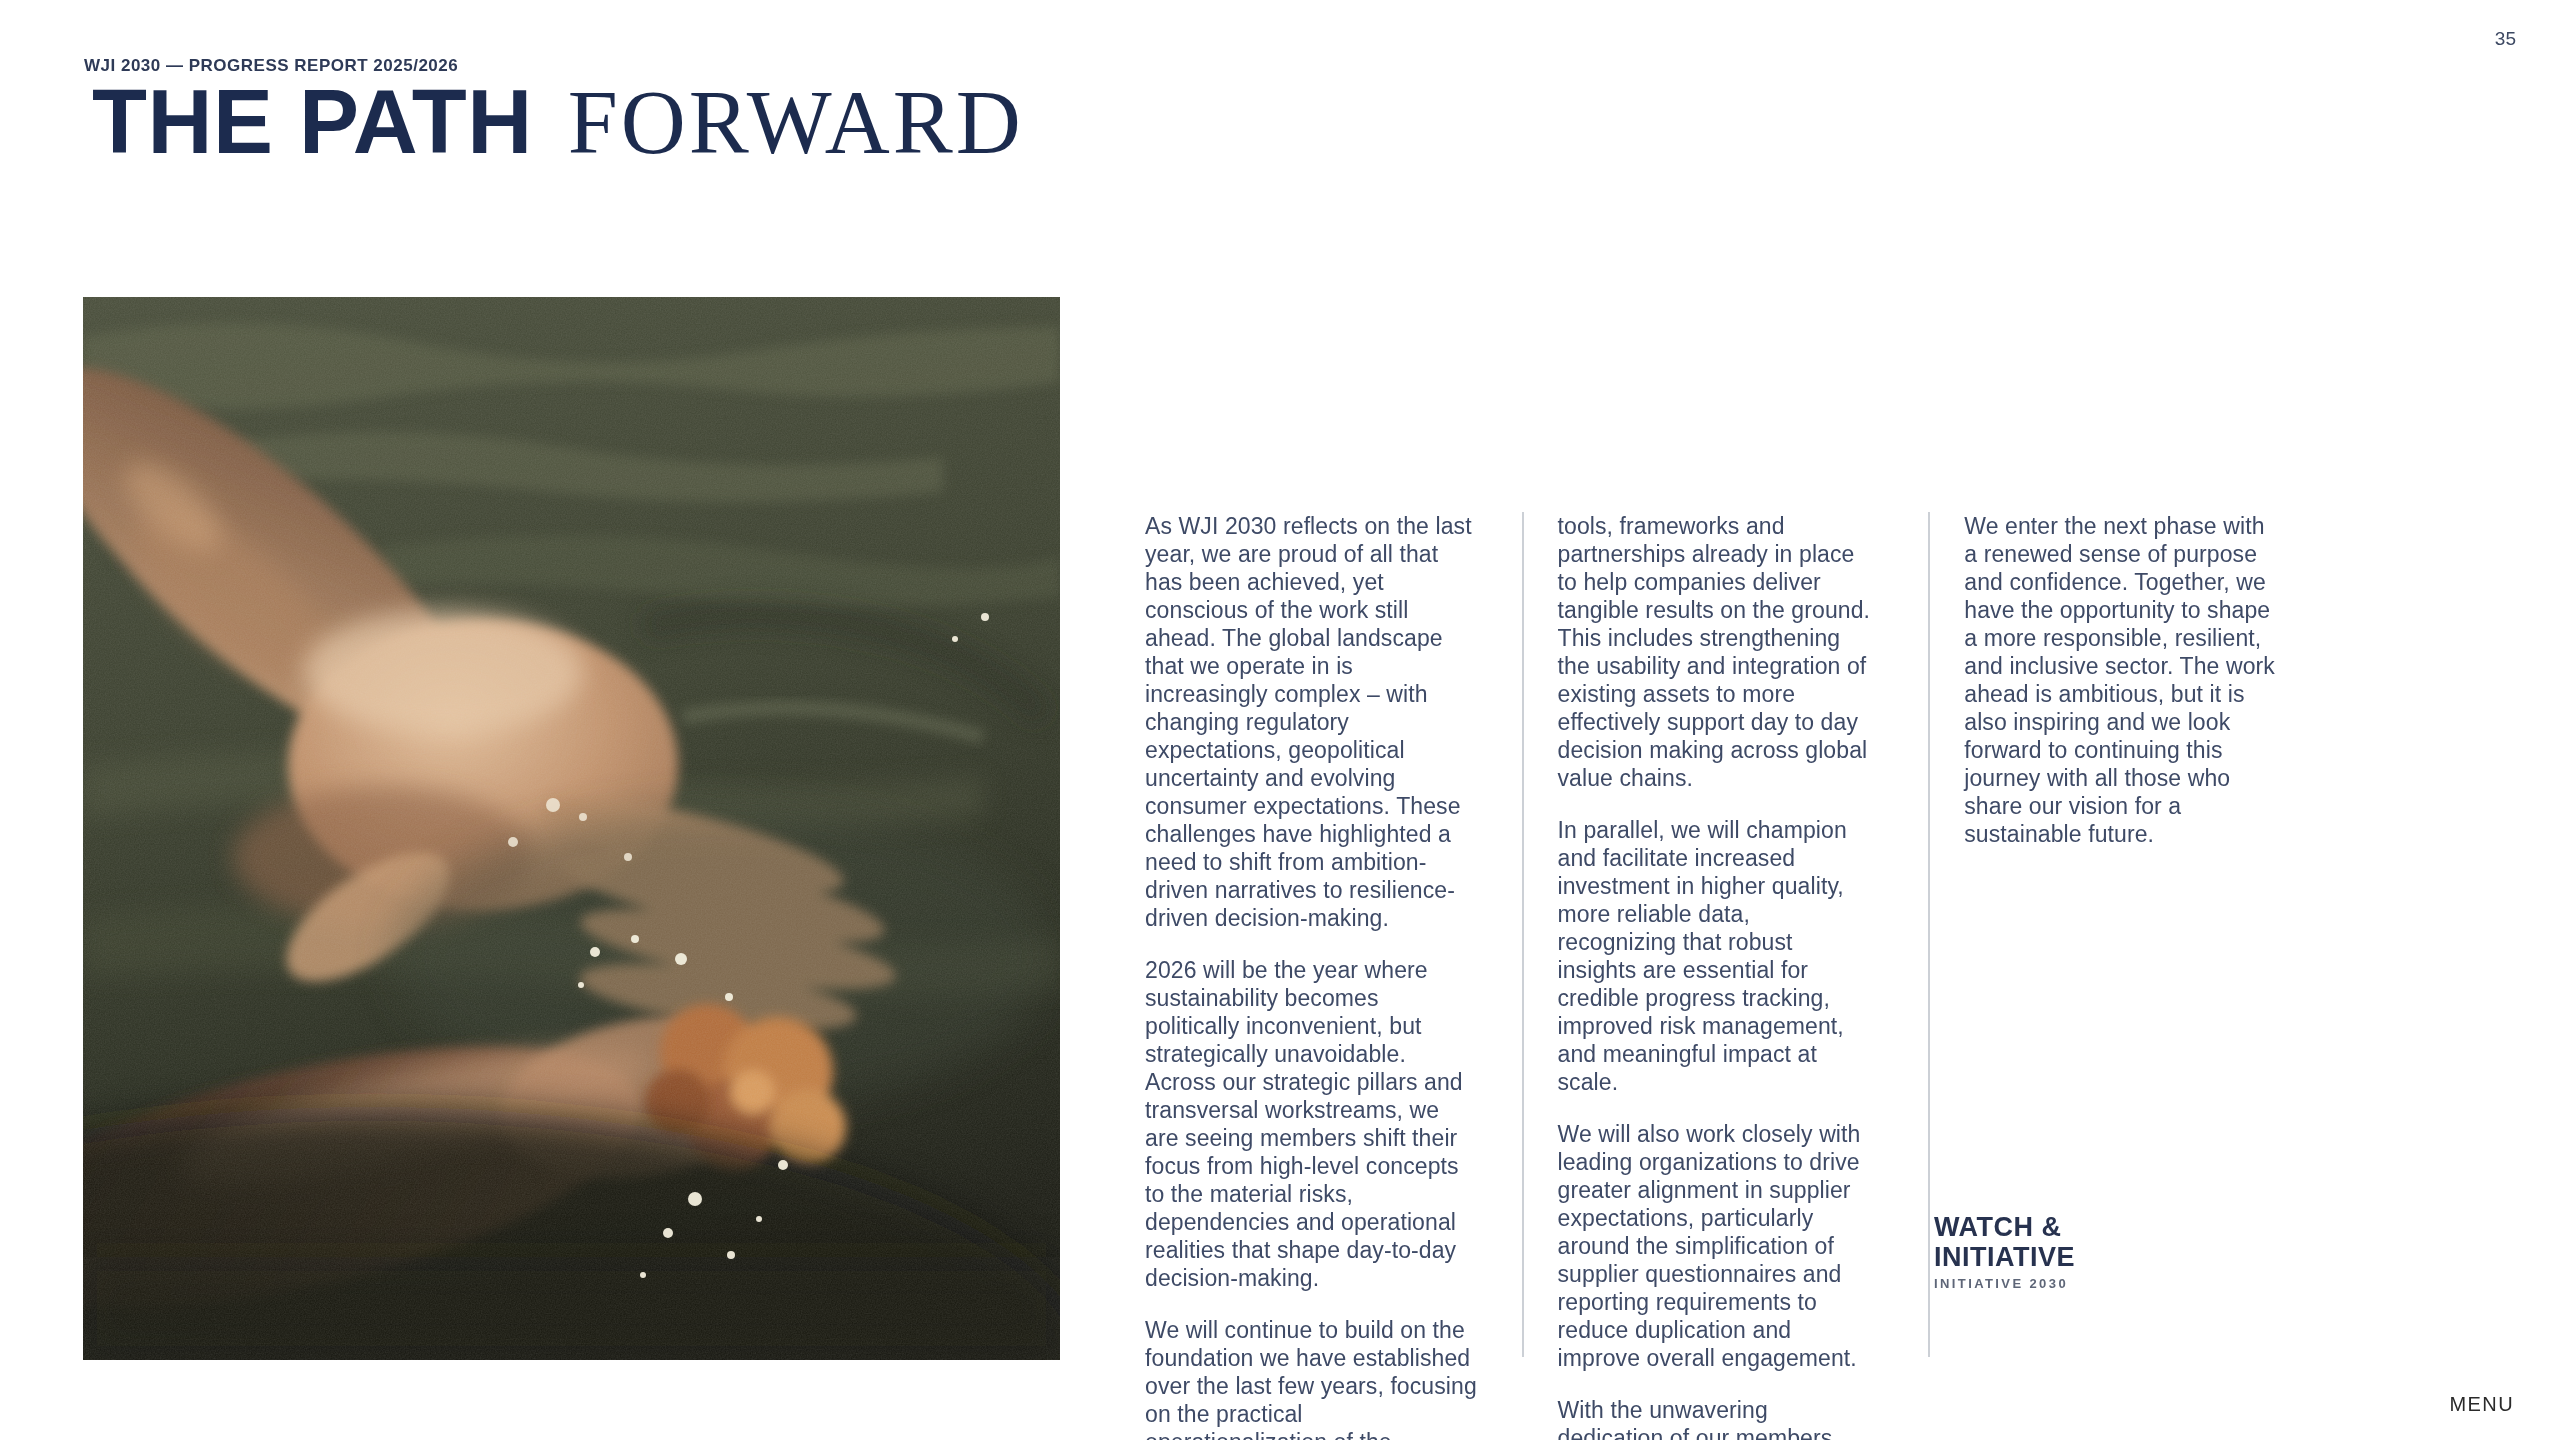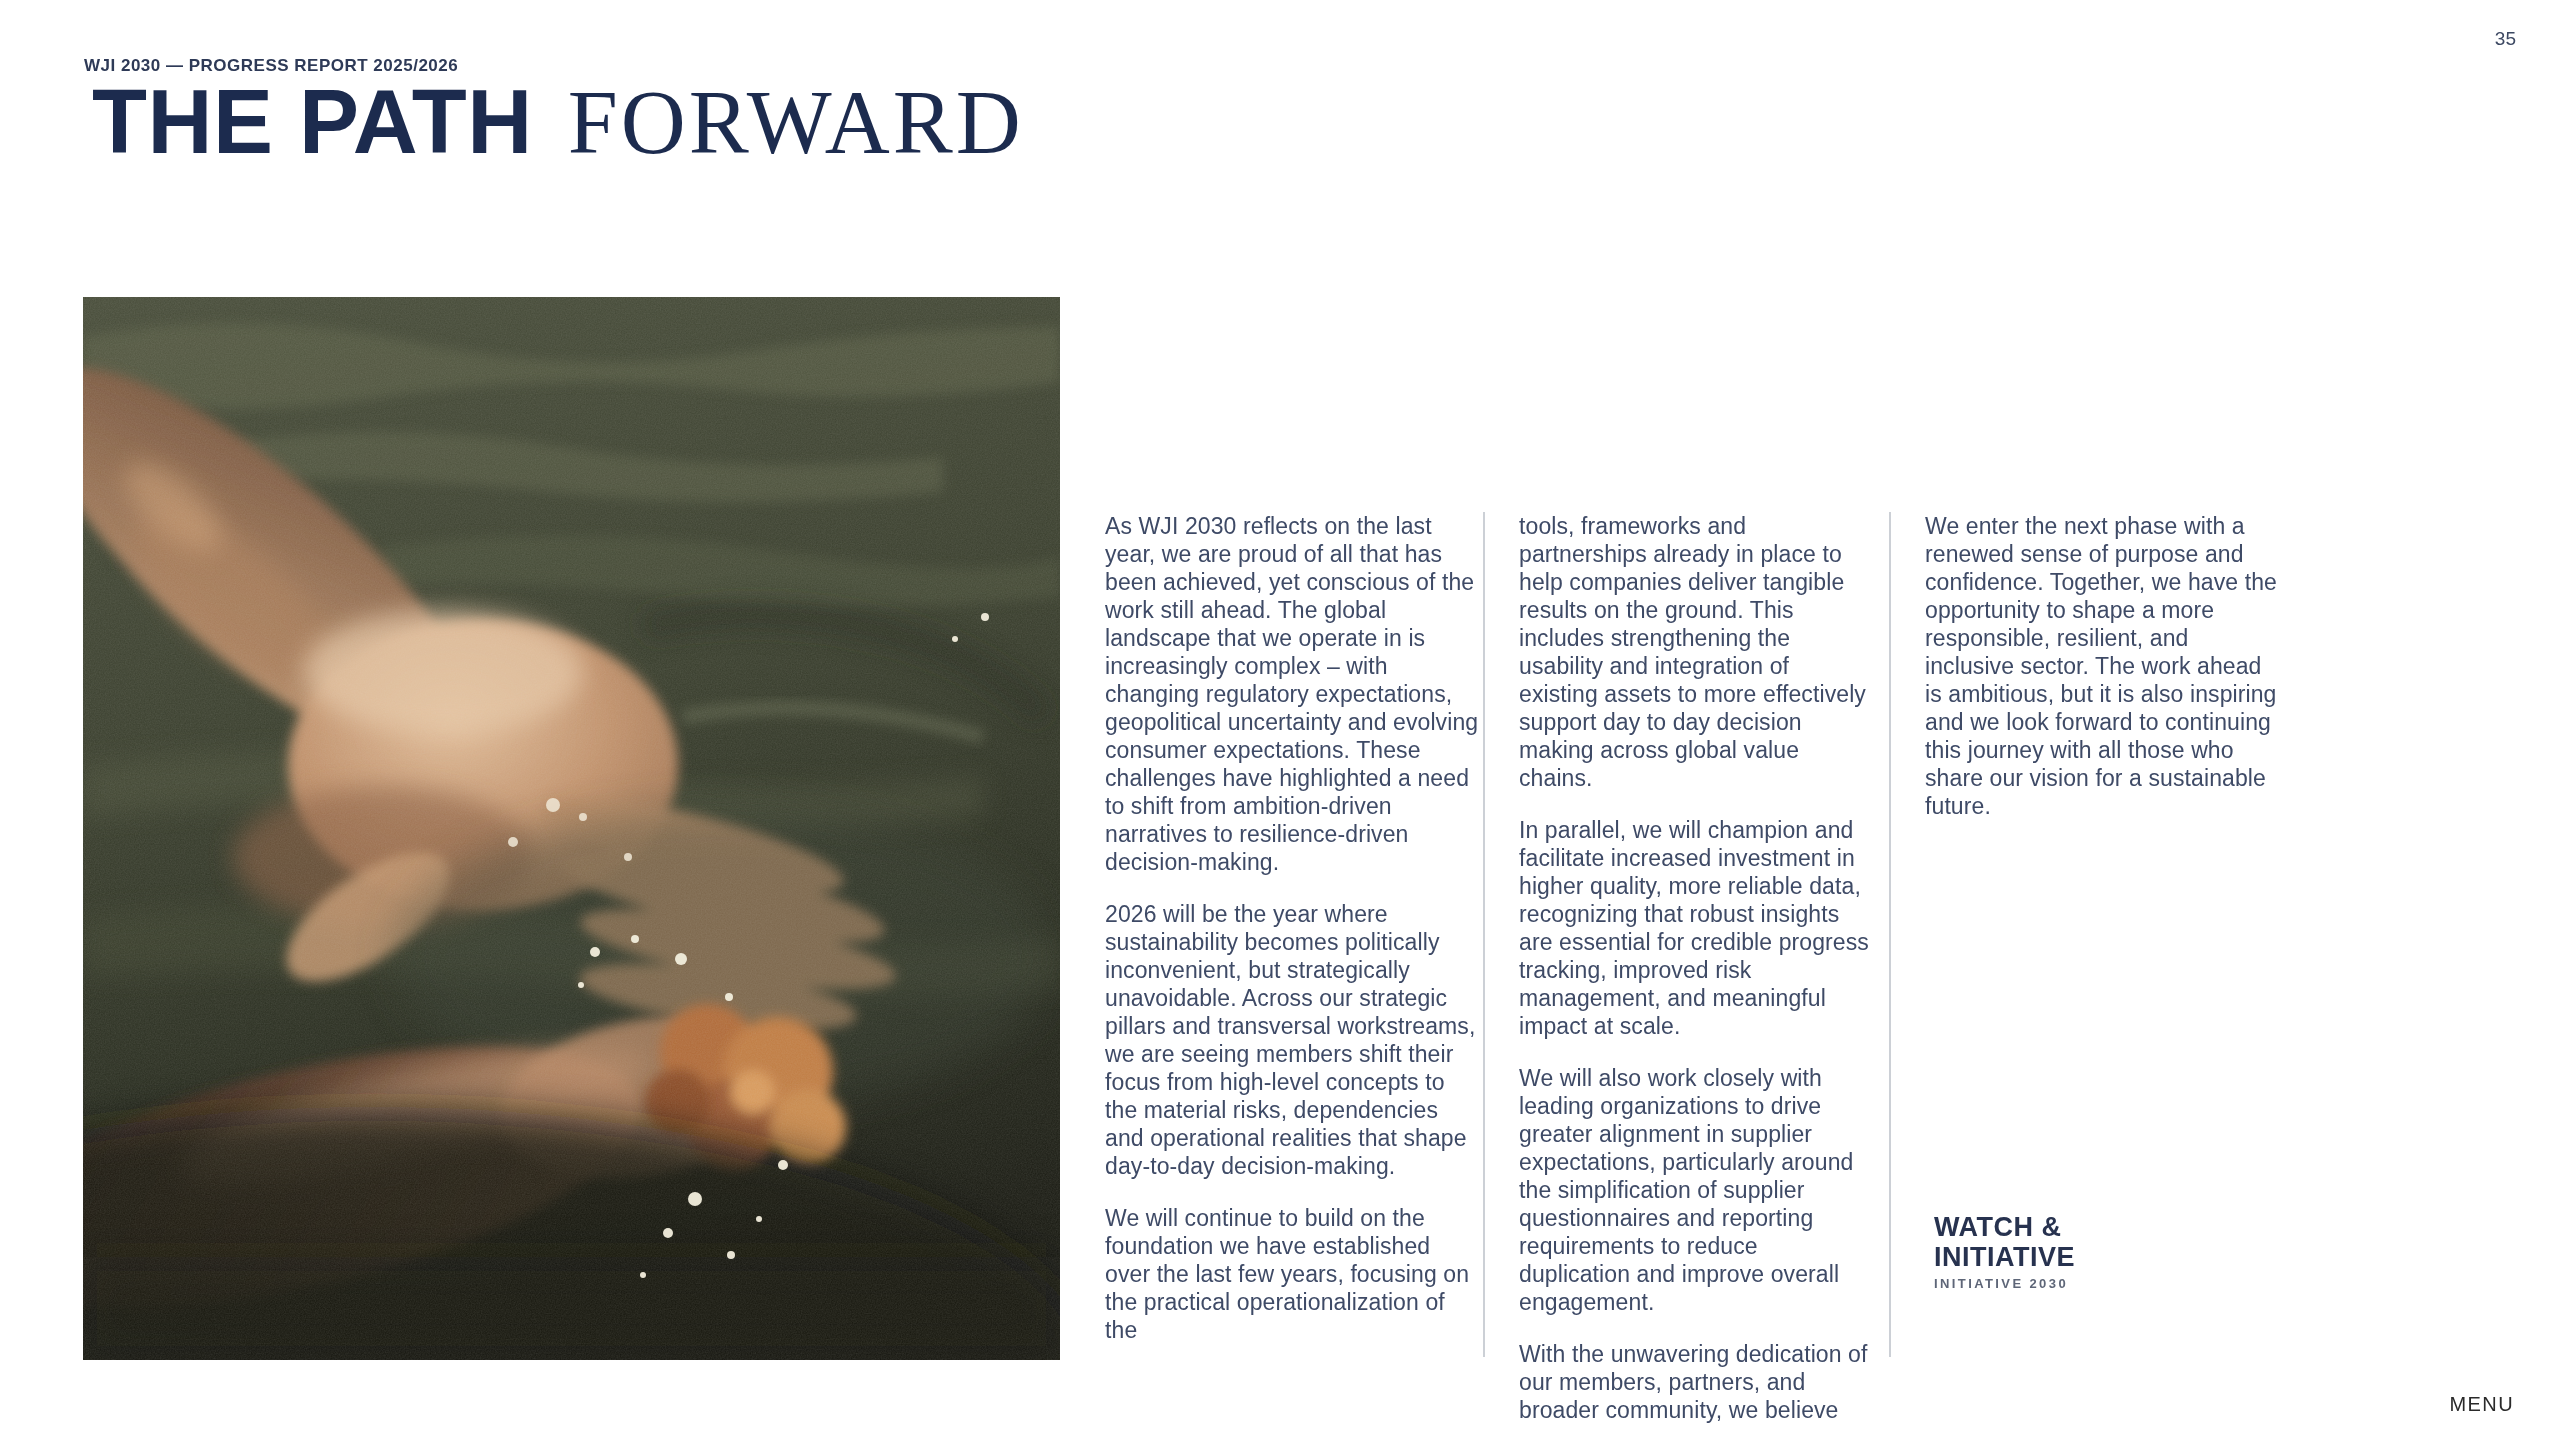--- a/index.html
+++ b/index.html
@@ -37,21 +37,21 @@
     position:absolute; left:83px; top:297px;
     width:977px; height:1063px; overflow:hidden;
   }
   .photo svg{display:block;}
   .columns{
     position:absolute; left:1105px; top:512px;
     width:1190px; height:845px;
     display:flex;
     color:#3e4a66; font-size:23px; line-height:28px; letter-spacing:.1px;
   }
-  .col{ width:378px; padding-right:4px; box-sizing:border-box; height:100%; }
+  .col{ width:378px; padding-right:4px; box-sizing:border-box; height:100%;margin-left:40px; }
   .col + .col{
     border-left:2px solid #ccd0d6;
     padding-left:34px; padding-right:16px;
     width:406px;
   }
   .col p{ margin:0 0 24px 0; }
   .logo{
     position:absolute; left:1934px; top:1212px;
     color:#27324f;
   }

